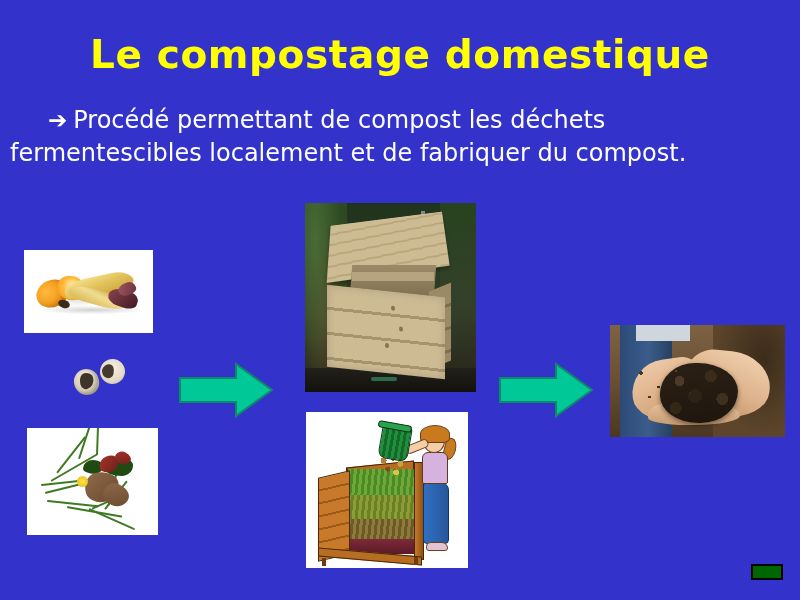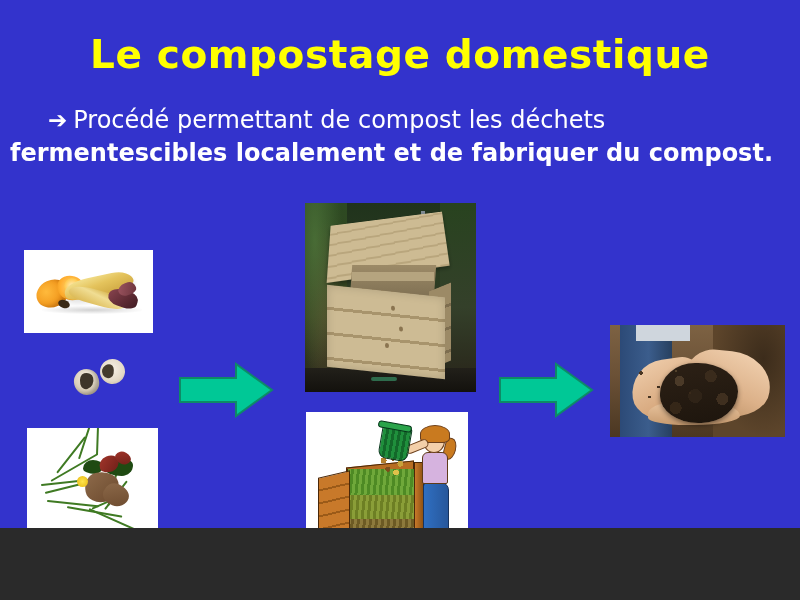--- a/index.html
+++ b/index.html
@@ -4,21 +4,21 @@
 <title>Le compostage domestique</title>
 <style>
   html, body {
     margin: 0;
     padding: 0;
     background: #2a2a2a;
   }
   #slide {
     position: relative;
     width: 800px;
-    height: 528px;
+    height: 600px;
     background: #3333cc;
     overflow: hidden;
     font-family: "Liberation Sans", sans-serif;
   }
 
   
   #slide-title {
     position: absolute;
     left: 0;
     top: 33px;
@@ -45,21 +45,20 @@
     line-height: 33px;
   }
   #body-text .bullet-arrow {
     font-size: 23px;
     padding-right: 6px;
     font-weight: bold;
   }
   #body-text .line2 {
     display: block;
     margin-left: -38px;
-    font-weight: bold;
   }
 
   
   .photo {
     position: absolute;
     overflow: hidden;
     background: #ffffff;
   }
 
   

